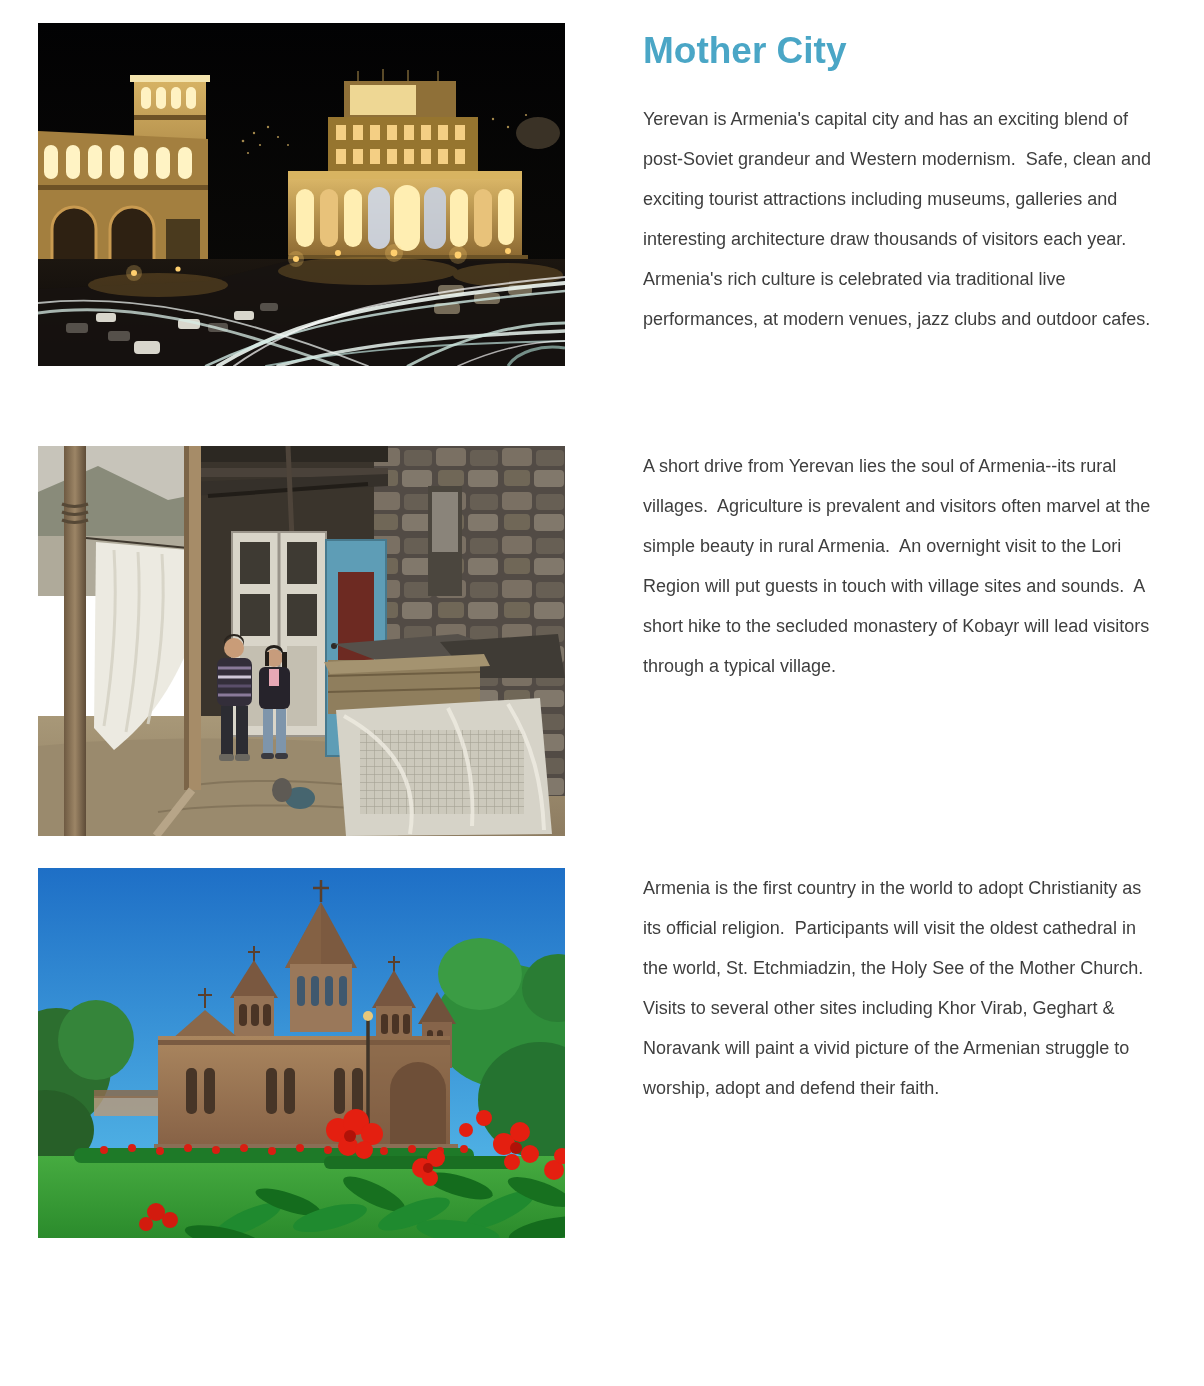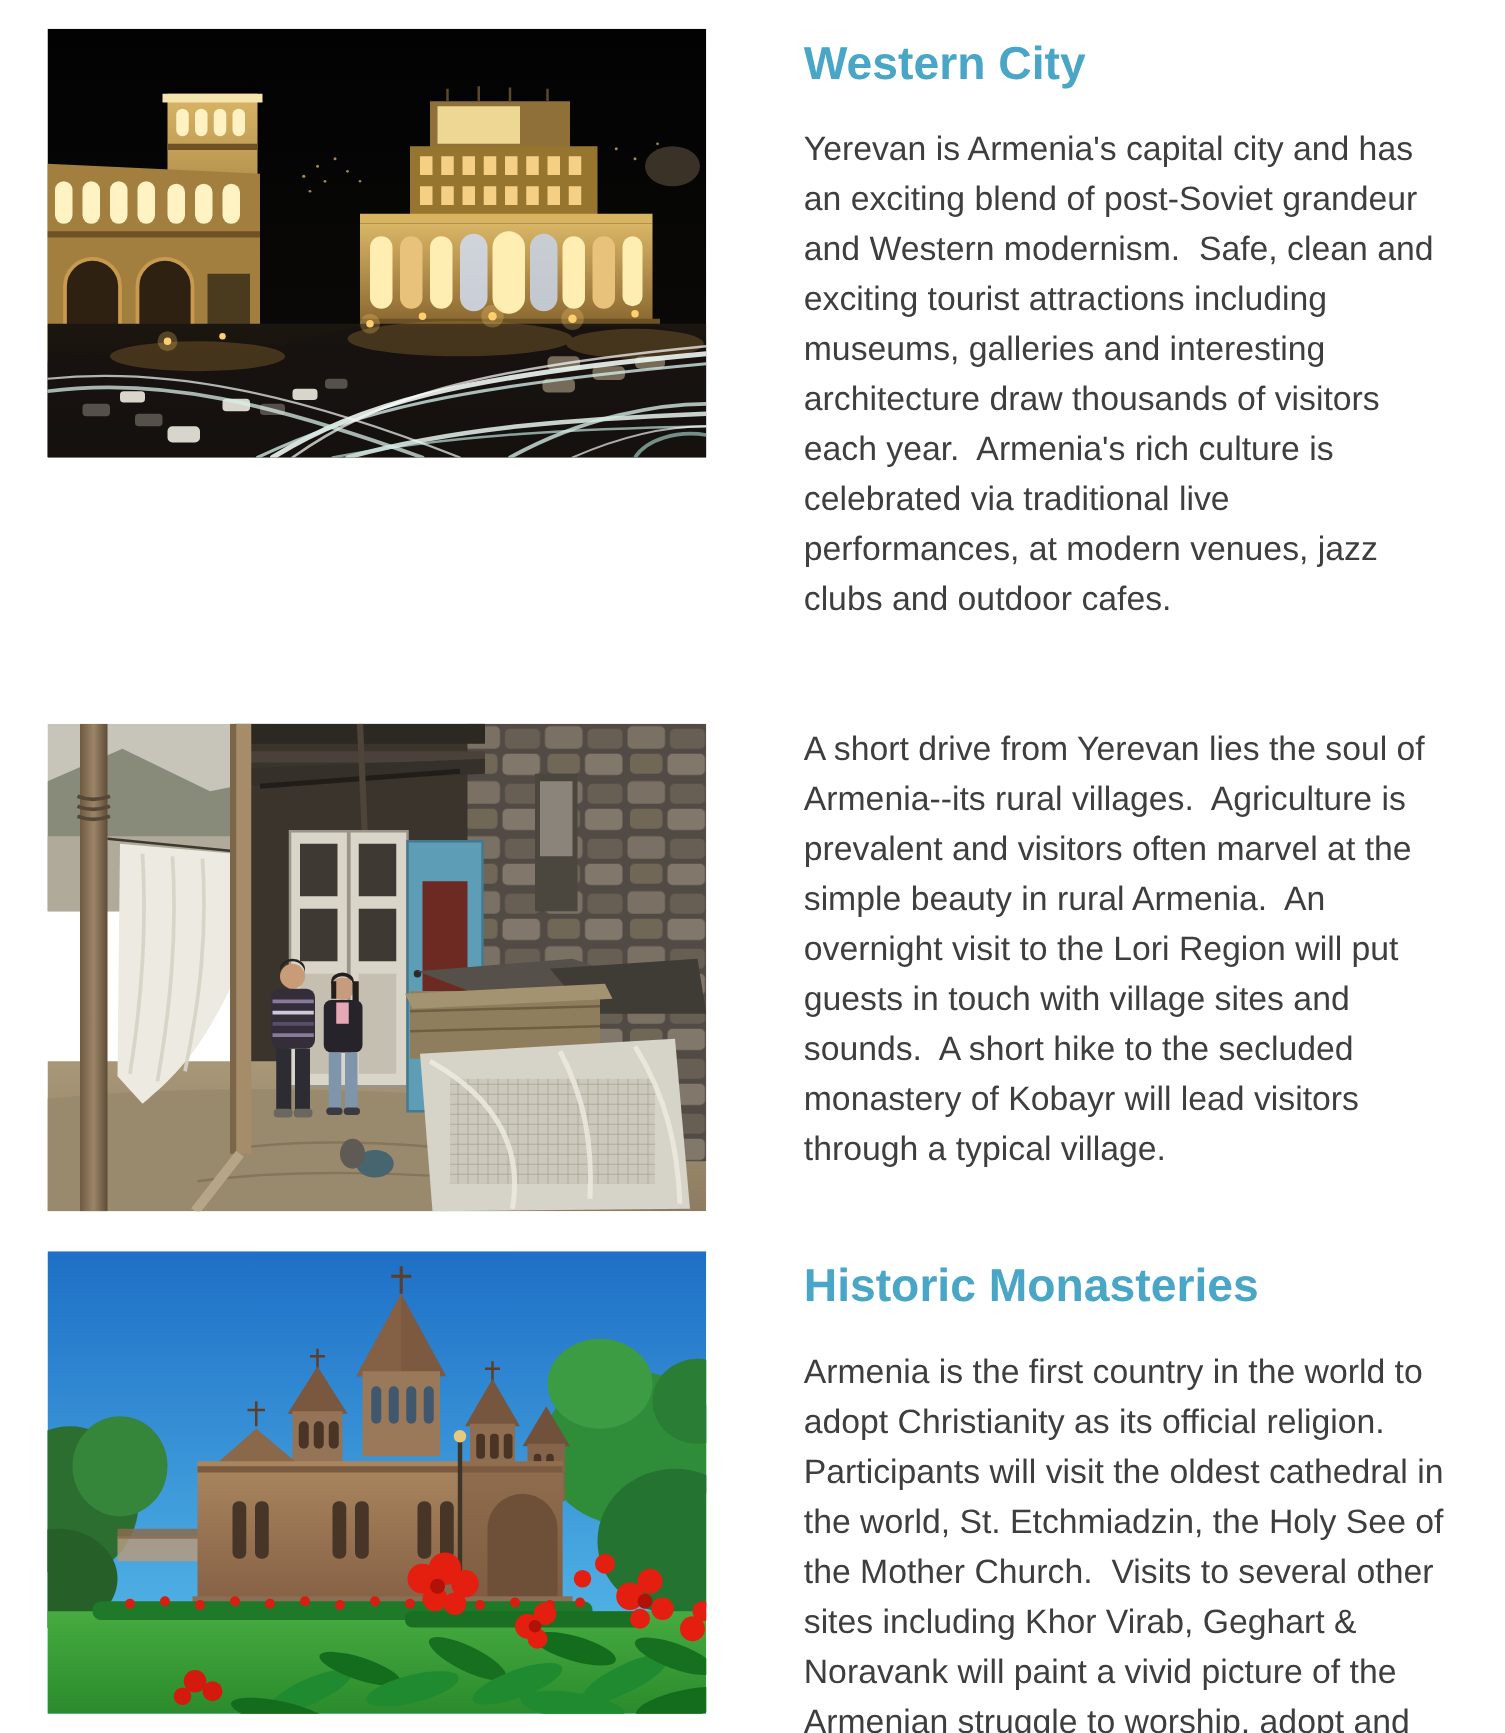--- a/index.html
+++ b/index.html
@@ -28,21 +28,21 @@
     width: 517px;
   }
   .section-title {
     font-size: 37px;
     line-height: 44px;
     font-weight: 700;
     margin: 6px 0 26px 0;
     letter-spacing: 0;
   }
   .section-body {
-    font-size: 27px;
+    font-size: 18px;
     line-height: 40px;
     margin: 0;
     white-space: pre-wrap;
   }
 </style>
 </head>
 <body style="background: rgb(255, 255, 255);">
 
 <div class="page">
 
@@ -211,21 +211,21 @@
           <path d="M0,290 C90,278 180,300 300,343" stroke="#d8ece6" stroke-width="3" opacity="0.75"></path>
           <path d="M0,280 C96,270 200,292 330,343" stroke="#f4faf7" stroke-width="1.8" opacity="0.7"></path>
           <path d="M370,343 C430,310 490,300 527,300" stroke="#cfe8e0" stroke-width="3" opacity="0.8"></path>
           <path d="M420,343 C468,322 505,318 527,318" stroke="#ffffff" stroke-width="1.6" opacity="0.65"></path>
         </g>
 
         <path d="M470,343 a48,30 0 0 1 57,-18" fill="none" stroke="#9ec4bc" stroke-width="3" opacity="0.7"></path>
       </svg>
     </div>
     <div class="text-col">
-      <h2 class="section-title" style="color: rgb(74, 166, 198);">Western City</h2>
+      <h2 class="section-title" style="color: rgb(74, 166, 198);">Mother City</h2>
       <p class="section-body" style="color: rgb(62, 62, 62);">Yerevan is Armenia's capital city and has an exciting blend of post-Soviet grandeur and Western modernism.  Safe, clean and exciting tourist attractions including museums, galleries and interesting architecture draw thousands of visitors each year.  Armenia's rich culture is celebrated via traditional live performances, at modern venues, jazz clubs and outdoor cafes.</p>
     </div>
   </div>
 
   <div class="section section-2">
     <div class="photo">
       <svg viewBox="0 0 527 390" height="390" aria-hidden="true">
         <defs>
           <linearGradient id="dirt" x1="0" y1="0" x2="0" y2="1">
             <stop offset="0" stop-color="#a89878"></stop>
@@ -532,18 +532,17 @@
             <circle cx="390" cy="300" r="5"></circle>
         </g>
         <g fill="#d21b0e">
           <circle cx="118" cy="344" r="9"></circle>
             <circle cx="132" cy="352" r="8"></circle>
             <circle cx="108" cy="356" r="7"></circle>
         </g>
       </svg>
     </div>
     <div class="text-col">
-      <h2 class="section-title" style="color: rgb(74, 166, 198);">Historic Monasteries</h2>
       <p class="section-body" style="color: rgb(62, 62, 62);">Armenia is the first country in the world to adopt Christianity as its official religion.  Participants will visit the oldest cathedral in the world, St. Etchmiadzin, the Holy See of the Mother Church.  Visits to several other sites including Khor Virab, Geghart &amp; Noravank will paint a vivid picture of the Armenian struggle to worship, adopt and defend their faith.</p>
     </div>
   </div>
 
 </div>
 
 </body></html>

